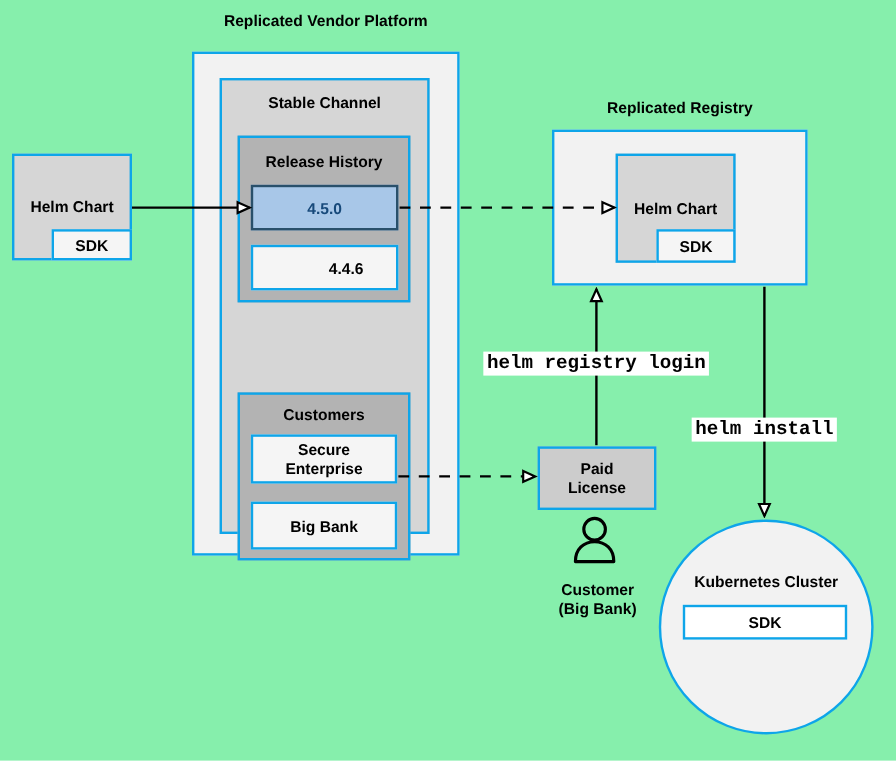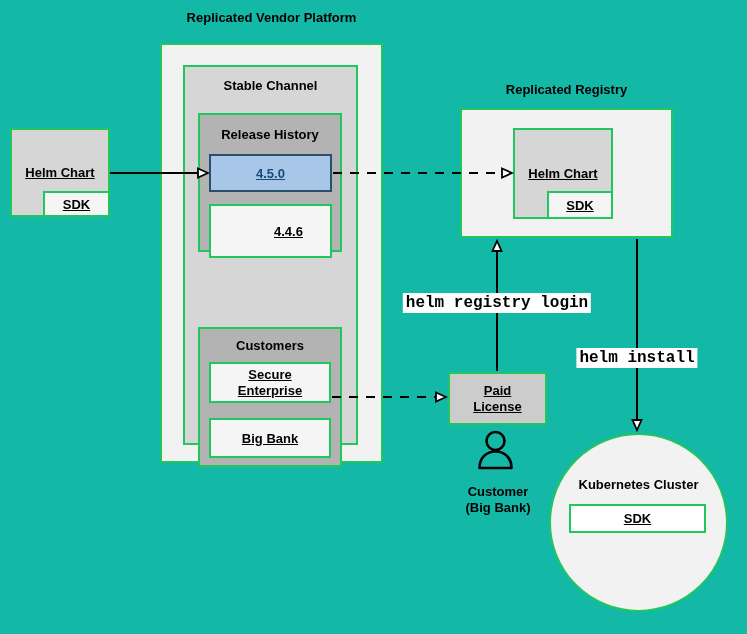--- a/index.html
+++ b/index.html
@@ -1,18 +1,18 @@
 <!DOCTYPE html>
 <html style="--accent-fill: #a8c7e8; --accent-border-dark: #29506b; --accent-border-bright: #2474b8; --accent-text: #17497a;"><head>
 <meta charset="utf-8">
 <style>
   html,body{margin:0;padding:0;background:#fff;}
   body{font-family:"Liberation Sans",sans-serif;font-weight:bold;font-size:13px;color:#000;}
-  .canvas{position:relative;width:747px;height:634px;background:#14b8a6;overflow:hidden;}
-  .box{position:absolute;border:2px solid #22c55e;box-sizing:border-box;text-decoration:underline;}
+  .canvas{position:relative;width:747px;height:634px;background:#86efac;overflow:hidden;}
+  .box{position:absolute;border:2px solid #0ea5e9;box-sizing:border-box;}
   .fill-lightest{background:#f2f2f2;}
   .fill-mid{background:#d6d6d6;}
   .fill-dark{background:#b3b3b3;}
   .fill-pale{background:#f5f5f5;}
   .fill-white{background:#ffffff;}
   .fill-license{background:#cccccc;}
   .accent-dark{background:var(--accent-fill);border-color:var(--accent-border-dark);color:var(--accent-text);}
   .accent-bright{background:var(--accent-fill);border-color:var(--accent-border-bright);color:var(--accent-text);}
   .center{display:flex;align-items:center;justify-content:center;text-align:center;}
   .box-title{position:absolute;left:0;right:0;text-align:center;}
@@ -29,21 +29,21 @@
   <div class="label" style="left:160px;top:10px;width:223px;height:18px;">Replicated Vendor Platform</div>
 
   <div class="box fill-lightest" style="left:160px;top:43px;width:223px;height:420px;">
 
     <div class="box fill-mid" style="left:21px;top:20px;width:175px;height:380px;">
       <div class="box-title" style="top:11px;">Stable Channel</div>
 
       <div class="box fill-dark" style="left:13px;top:46px;width:144px;height:139px;">
         <div class="box-title" style="top:12px;">Release History</div>
         <div class="box accent-dark center" style="left:9px;top:39px;width:123px;height:38px;">4.5.0</div>
-        <div class="box fill-pale center" style="left:9px;top:89px;width:123px;height:54px;padding-left:36px;">4.4.6</div>
+        <div class="box fill-pale center" style="left:9px;top:89px;width:123px;height:38px;padding-left:36px;">4.4.6</div>
       </div>
 
       <div class="box fill-dark" style="left:13px;top:219px;width:144px;height:140px;margin-top:41px;">
         <div class="box-title" style="top:9px;">Customers</div>
         <div class="box fill-pale center" style="left:9px;top:89px;width:122px;height:40px;">Big Bank</div>
         <div class="box fill-pale center" style="left:9px;top:33px;width:122px;height:41px;line-height:16px;">
           <span style="width:84px;">Secure Enterprise</span>
         </div>
       </div>
     </div>

